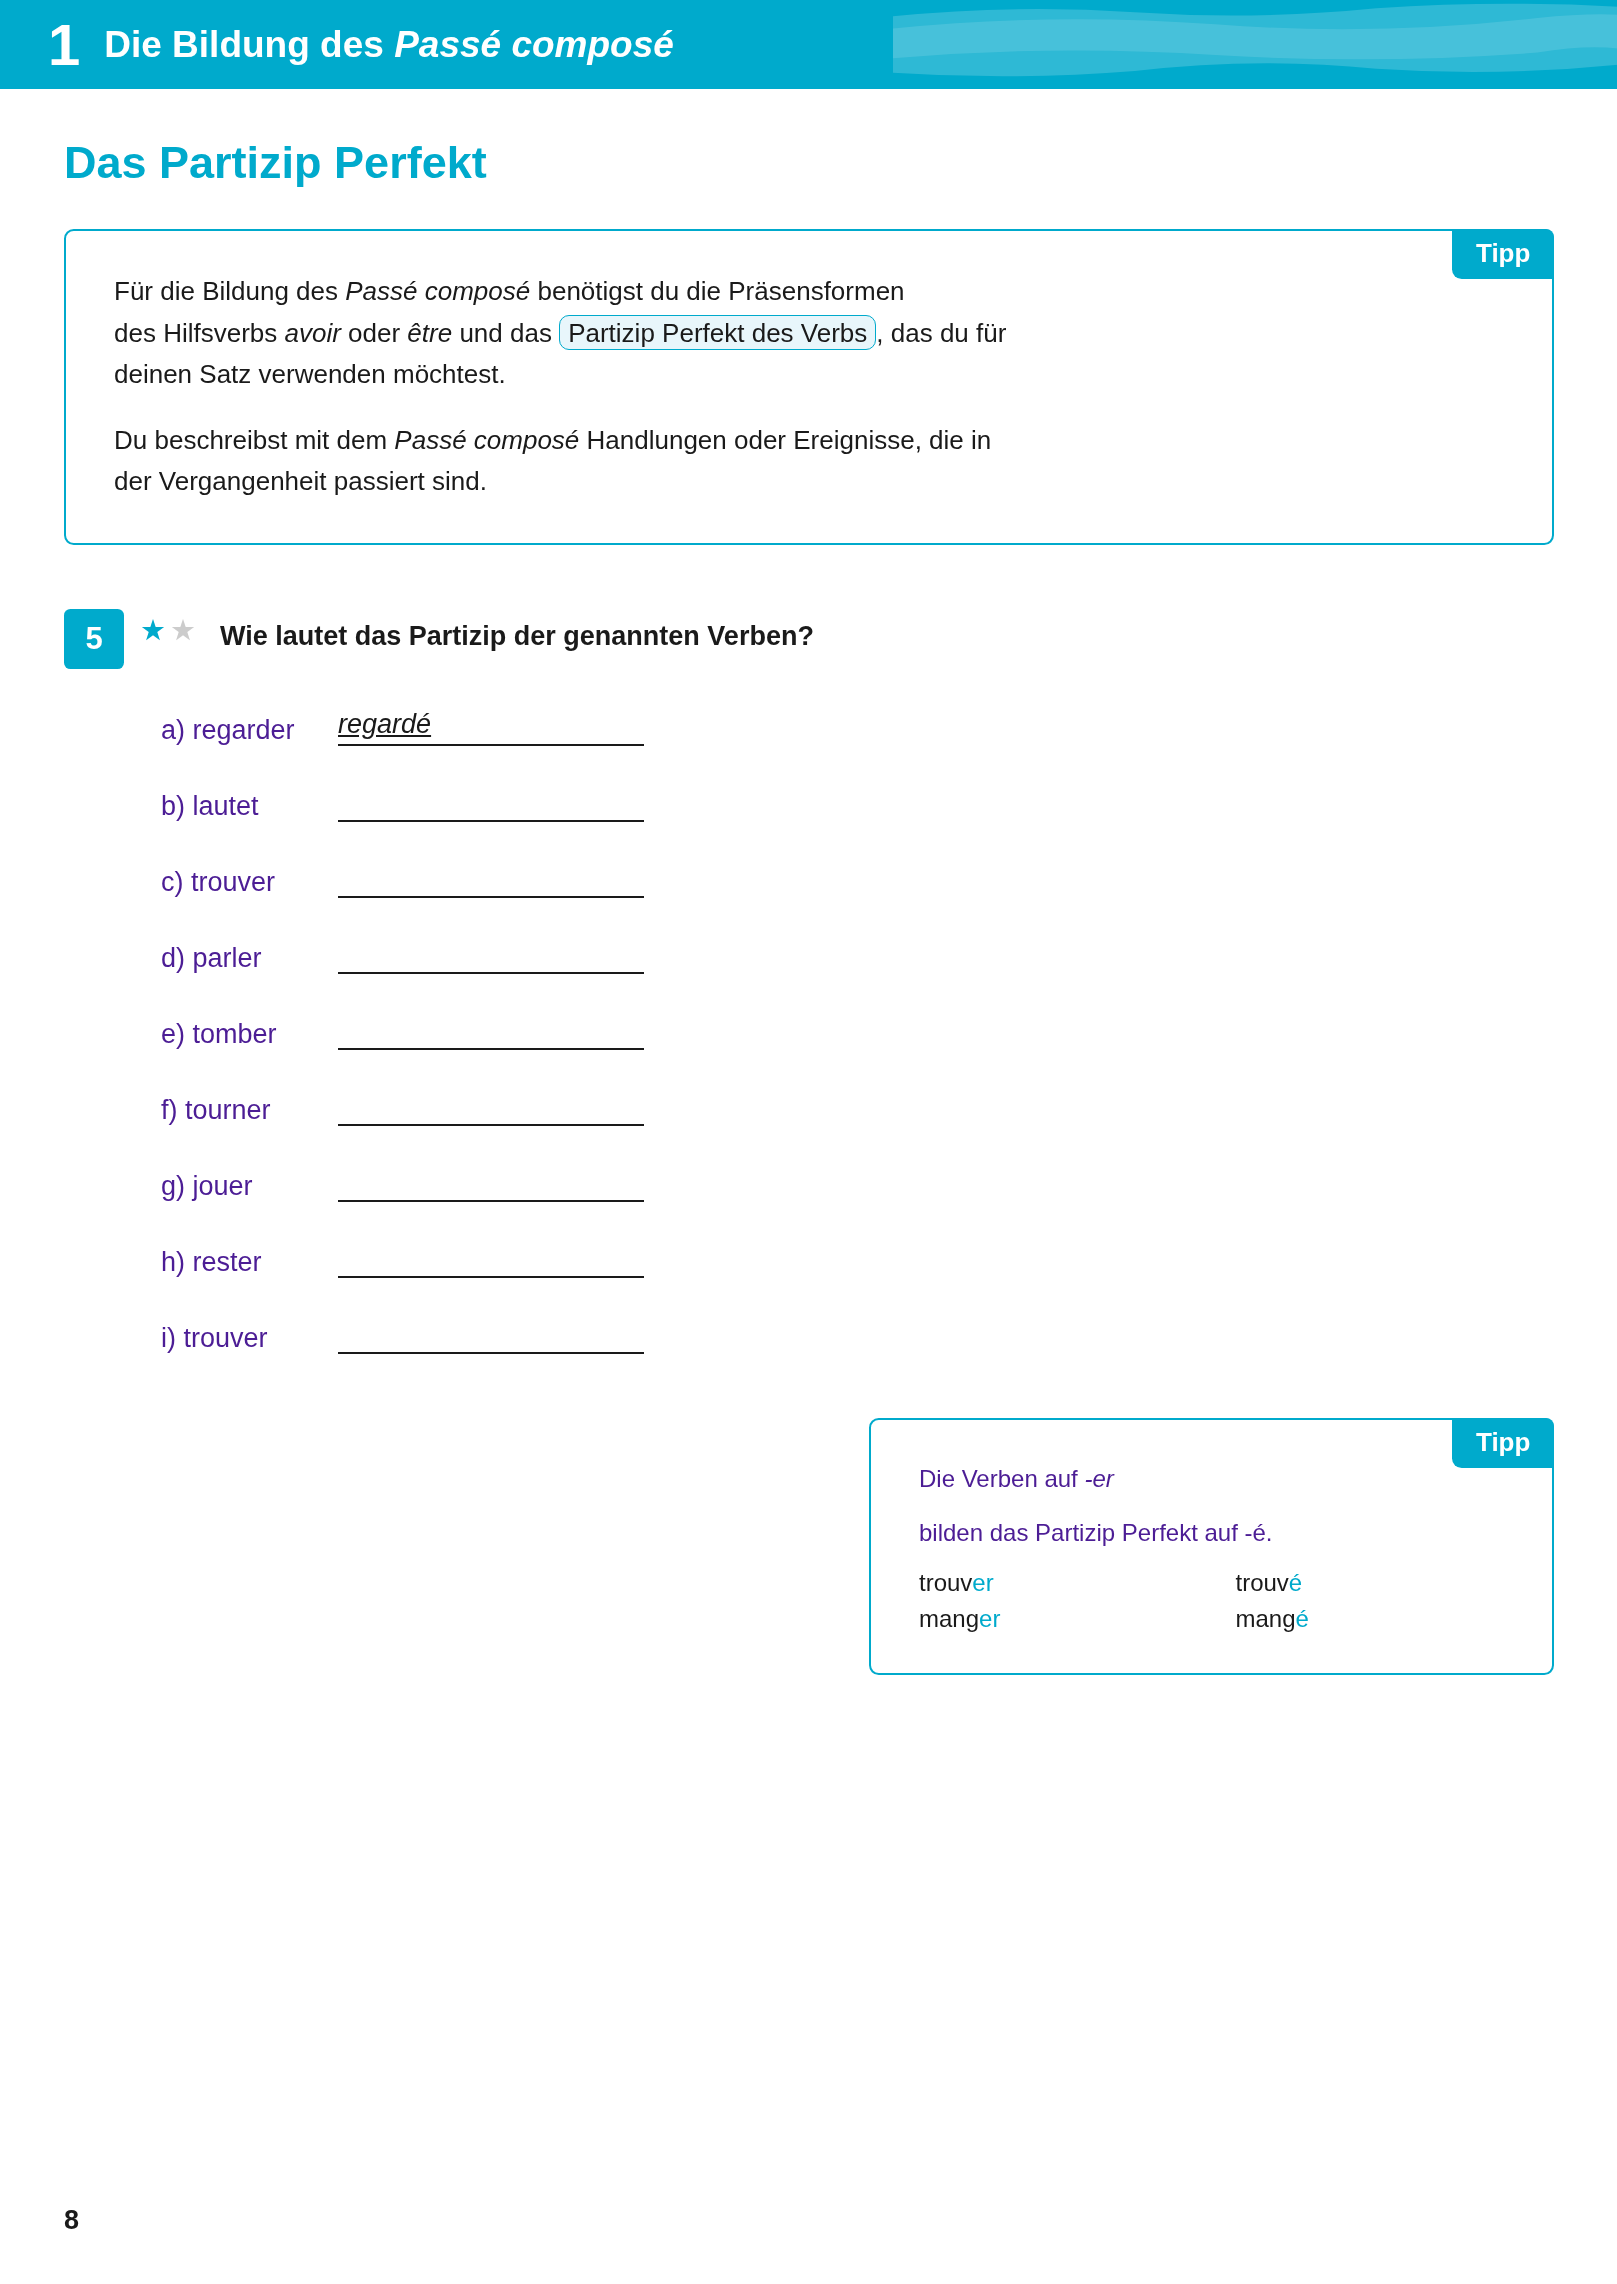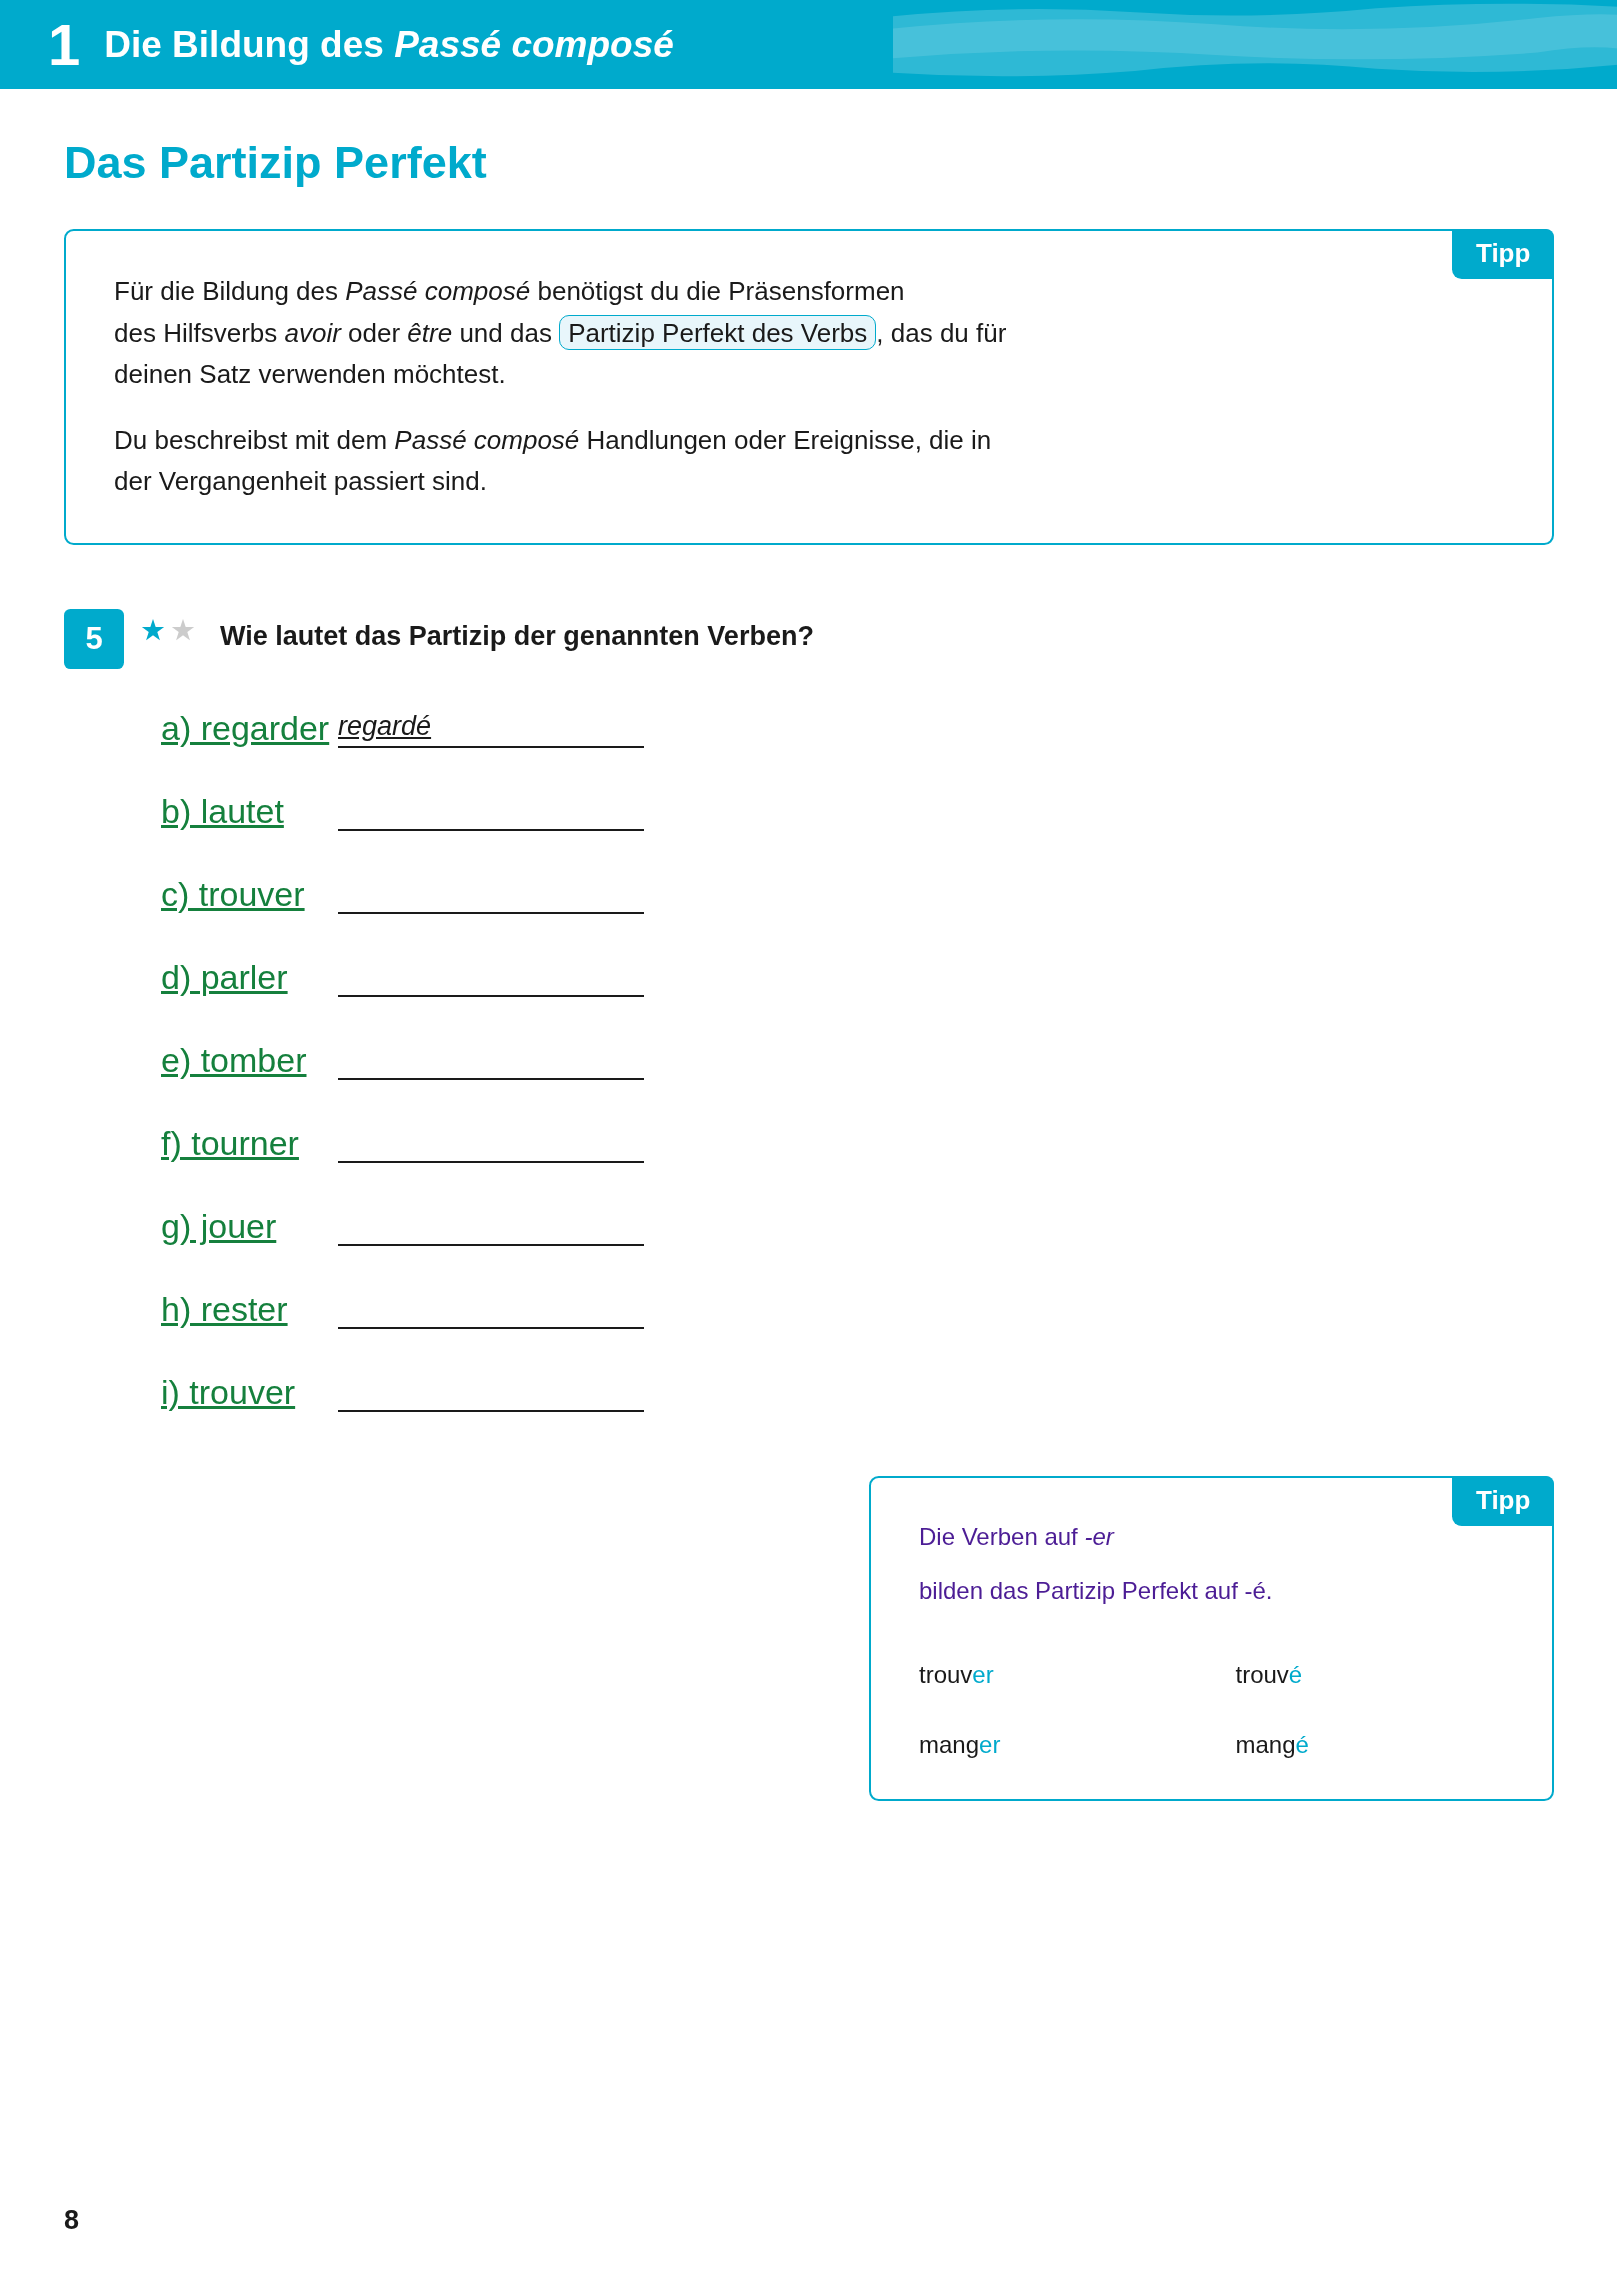--- a/index.html
+++ b/index.html
@@ -186,25 +186,24 @@
       padding-left: 97px;
     }
 
     .exercise-item {
       display: flex;
       align-items: flex-end;
       margin-bottom: 44px;
     }
 
     .item-label {
-      font-size: 34px;
-      color: #15803d;
+      font-size: 27px;
+      color: #4c1d95;
       width: 177px;
       flex-shrink: 0;
-      text-decoration: underline;
     }
 
     .answer-line {
       width: 306px;
       border-bottom: 2.4px solid #1a1a1a;
       min-height: 32px;
       display: flex;
       align-items: flex-end;
       padding-bottom: 4px;
     }
@@ -258,21 +257,20 @@
 
     .bottom-tipp-table {
       display: grid;
       grid-template-columns: 1fr 1fr;
       gap: 8px 48px;
     }
 
     .bottom-tipp-word {
       font-size: 24px;
       color: #1a1a1a;
-      margin-top: 34px;
     }
 
     .bottom-tipp-word .highlight-er {
       color: #00aacc;
     }
 
     .bottom-tipp-word .highlight-blue {
       color: #00aacc;
     }
 

